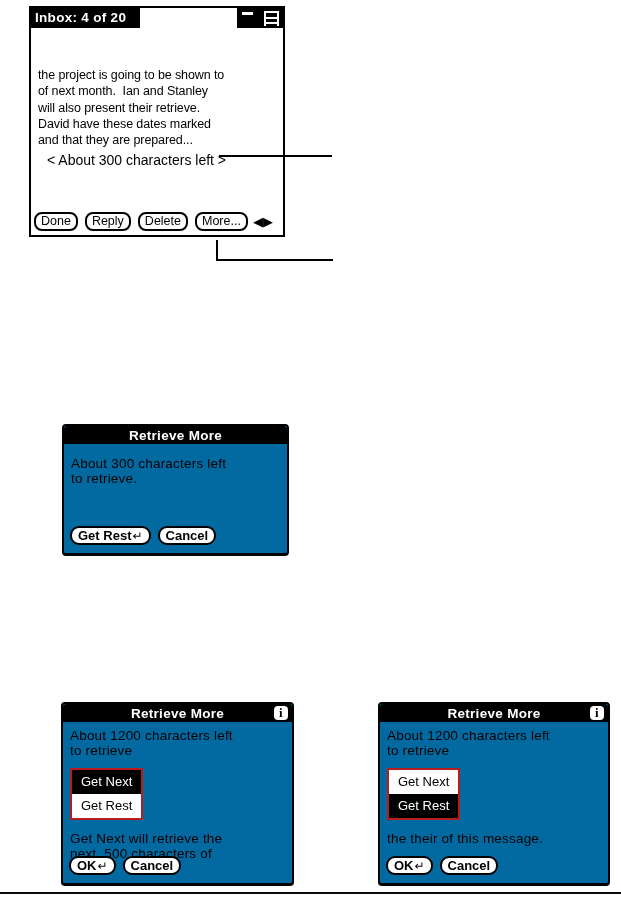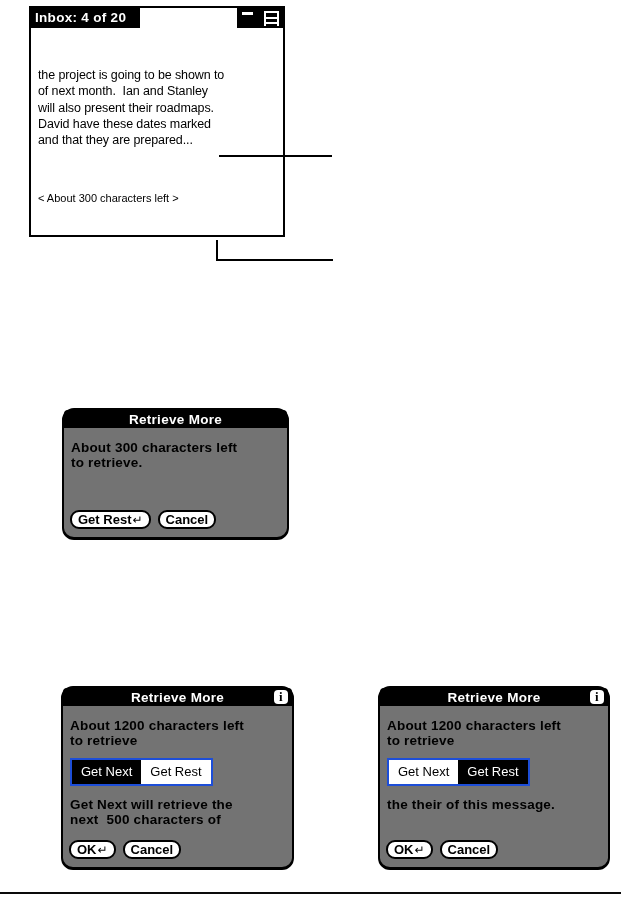--- a/index.html
+++ b/index.html
@@ -21,55 +21,55 @@
   .s1-icons {
     background:#000; width:46px; display:flex; align-items:center;
     justify-content:space-between; padding:2px 4px 2px 5px; position:relative;
   }
   .dash-icon { width:11px; height:3px; background:#fff; align-self:flex-start; margin-top:2px; }
   .list-icon { width:15px; height:15px; background:#fff; padding:2px 2px; }
   .list-icon .bar { background:#000; height:3px; margin-bottom:2px; }
   .list-icon .bar.thick { height:4px; }
   .s1-body { position:absolute; left:7px; top:23px;margin-top:36px; }
   .s1-line { font-size:12.5px; line-height:16.3px; white-space:pre; letter-spacing:-0.1px; }
-  .s1-status { position:absolute; left:7px; top:144px; font-size:11px; white-space:pre;margin-top:40px; }
+  .s1-status { position:absolute; left:16px; top:144px; font-size:14px; white-space:pre; }
   .s1-buttonrow { position:absolute; left:3px; bottom:4px; display:flex; align-items:center; gap:7px; }
   .pbtn {
     border:2px solid #000; border-radius:8px; height:19px;
     padding:0 5px; font-size:12.5px; line-height:15px; background:#fff;
     display:flex; align-items:center; white-space:pre;
   }
   .arrows { display:flex; align-items:center; gap:0px; margin-left:-2px; }
   .arrow { font-size:13px; line-height:13px; }
 
   
   .callout1 { position:absolute; left:219px; top:155px; width:113px; height:0; border-top:2px solid #000; }
   .callout2 { position:absolute; left:216px; top:240px; width:117px; height:21px;
               border-left:2px solid #000; border-bottom:2px solid #000; }
 
   
   .dialog {
-    position:absolute; background:#737373;
-    border:2px solid #000; border-bottom-width:3px; border-radius:12px;
+    position:absolute; background:#0369a1;
+    border:2px solid #000; border-bottom-width:3px; border-radius:4px;margin-top:16px;
   }
   .dlg-title {
     background:#000; color:#fff; height:18px; display:flex; align-items:center;
     justify-content:center; font-weight:700; font-size:13.5px; letter-spacing:0.3px;
     border-radius:4px 4px 0 0; position:relative;
   }
   .info-icon {
     position:absolute; right:4px; top:2px; width:14px; height:14px;
     background:#fff; border-radius:4px; color:#000;
     font-family:"Liberation Serif", serif; font-weight:700; font-size:13px;
     line-height:13px; text-align:center;
   }
   .dlg-body { padding:12px 7px 0; }
-  .dlg-body.tight { padding-top:12px; }
-  .b-line { font-weight:700; font-size:13.5px; line-height:15px; white-space:pre; letter-spacing:0.2px; }
-  .toggle { display:inline-flex; border:2px solid #1d4ed8; margin:10px 0 0 7px; background:#fff; }
+  .dlg-body.tight { padding-top:6px; }
+  .b-line { font-weight:400; font-size:13.5px; line-height:15px; white-space:pre; letter-spacing:0.2px; }
+  .toggle { display:inline-flex; border:2px solid #b91c1c; margin:10px 0 0 7px; background:#fff;flex-direction:column; }
   .tcell { padding:4px 9px; font-size:13px; line-height:16px; white-space:pre; }
   .tcell.sel { background:#000; color:#fff; }
   .dlg-desc { padding:11px 7px 0; }
   .dlg-buttons { position:absolute; left:6px; bottom:8px; display:flex; gap:7px; }
   .dbtn {
     border:2px solid #000; border-radius:9px; height:19px; padding:0 6px;
     font-weight:700; font-size:13px; background:#fff;
     display:flex; align-items:center; gap:1px; white-space:pre;
   }
   .ret { font-weight:400; font-size:12px; line-height:12px; }
@@ -92,27 +92,37 @@
           <div class="bar thick"></div>
           <div class="bar"></div>
           <div class="bar"></div>
         </div>
       </div>
     </div>
 
     <div class="s1-body">
       <div class="s1-line">the project is going to be shown to</div>
       <div class="s1-line">of next month.  Ian and Stanley</div>
-      <div class="s1-line">will also present their roadmaps.</div>
+      <div class="s1-line">will also present their retrieve.</div>
       <div class="s1-line">David have these dates marked</div>
       <div class="s1-line">and that they are prepared...</div>
     </div>
 
     <div class="s1-status">&lt; About 300 characters left &gt;</div>
 
+    <div class="s1-buttonrow">
+      <div class="pbtn">Done</div>
+      <div class="pbtn">Reply</div>
+      <div class="pbtn">Delete</div>
+      <div class="pbtn">More...</div>
+      <div class="arrows">
+        <span class="arrow">◀</span>
+        <span class="arrow">▶</span>
+      </div>
+    </div>
   </div>
 
   <div class="callout1"></div>
   <div class="callout2"></div>
 
   <div class="dialog" style="left:62px; top:408px; width:227px; height:132px;">
     <div class="dlg-title">
       <span>Retrieve More</span>
     </div>
     <div class="dlg-body">

